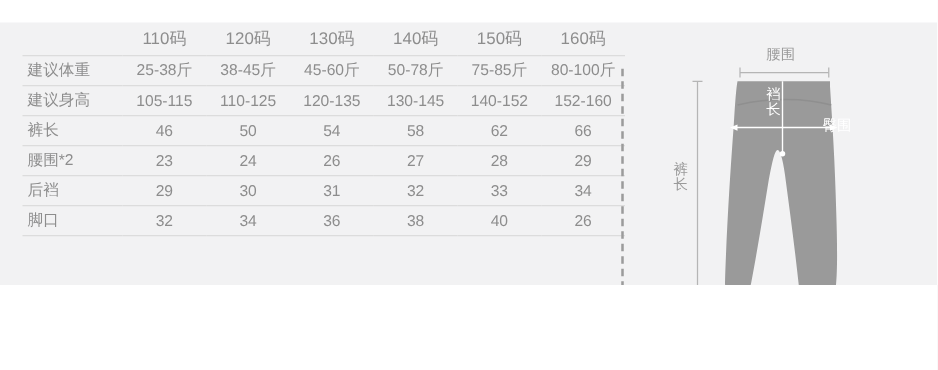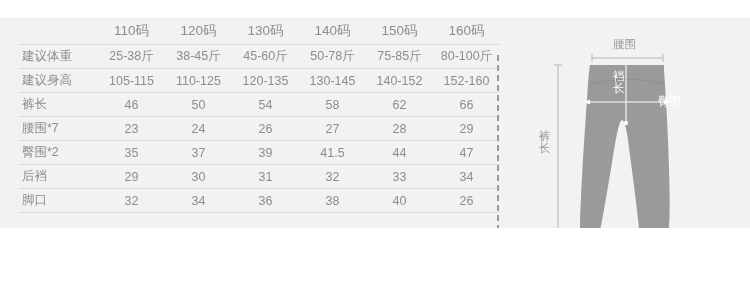--- a/index.html
+++ b/index.html
@@ -157,38 +157,29 @@
         <td class="rowlabel">裤长</td>
         <td class="col">46</td>
         <td class="col">50</td>
         <td class="col">54</td>
         <td class="col">58</td>
         <td class="col">62</td>
         <td class="col">66</td>
       </tr>
 
       <tr>
-        <td class="rowlabel">腰围*7</td>
+        <td class="rowlabel">腰围*2</td>
         <td class="col">23</td>
         <td class="col">24</td>
         <td class="col">26</td>
         <td class="col">27</td>
         <td class="col">28</td>
         <td class="col">29</td>
       </tr>
 
-      <tr>
-        <td class="rowlabel">臀围*2</td>
-        <td class="col">35</td>
-        <td class="col">37</td>
-        <td class="col">39</td>
-        <td class="col">41.5</td>
-        <td class="col">44</td>
-        <td class="col">47</td>
-      </tr>
 
 
       <tr>
         <td class="rowlabel">后裆</td>
         <td class="col">29</td>
         <td class="col">30</td>
         <td class="col">31</td>
         <td class="col">32</td>
         <td class="col">33</td>
         <td class="col">34</td>

